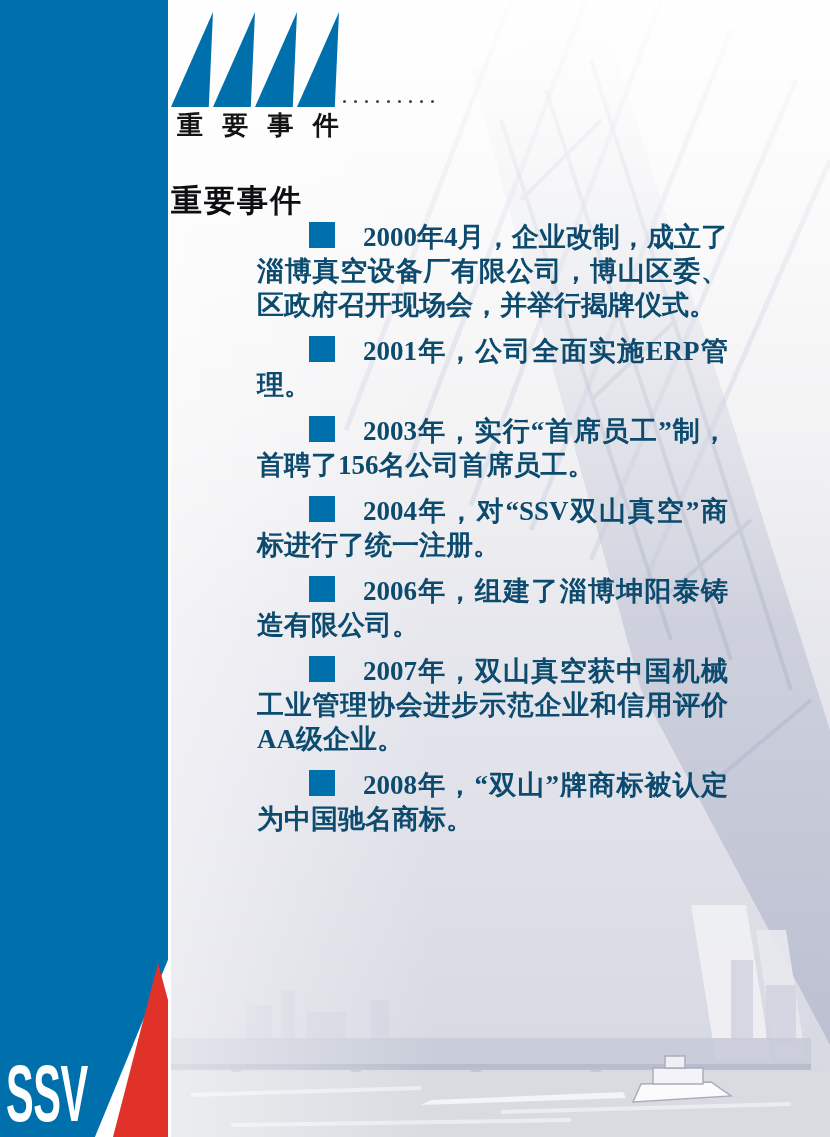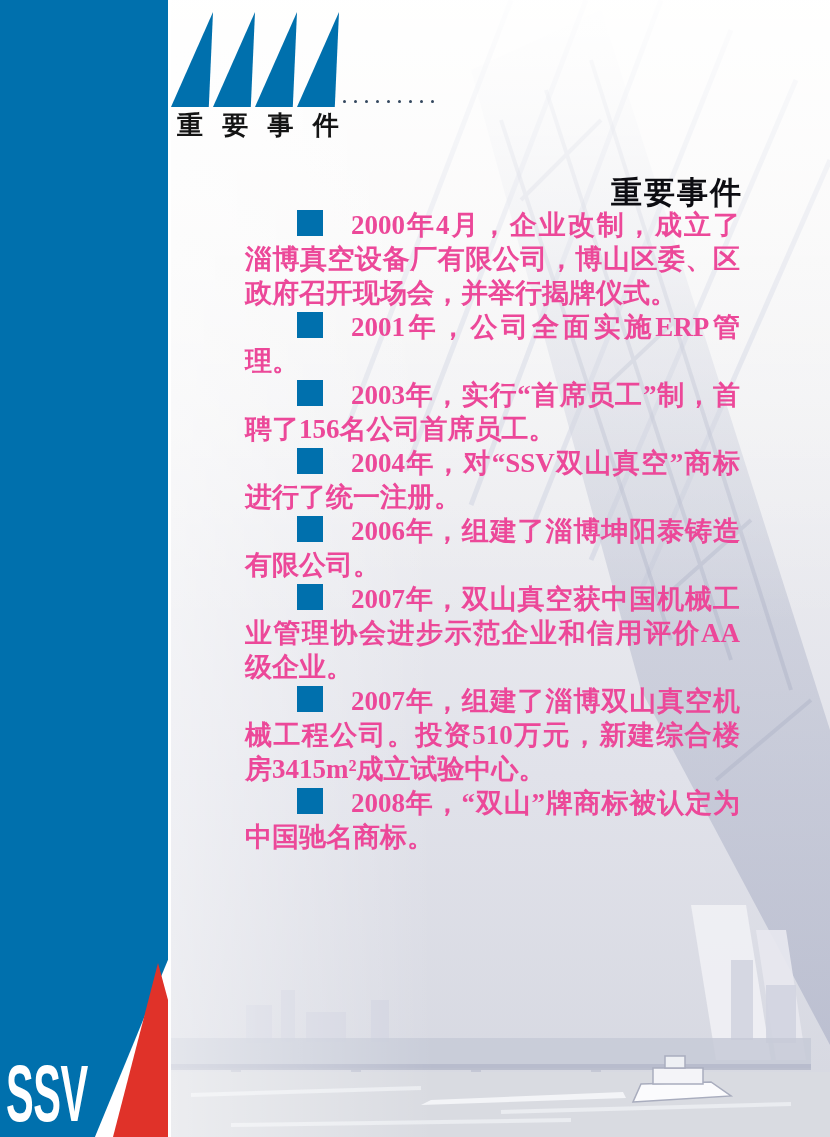--- a/index.html
+++ b/index.html
@@ -35,27 +35,27 @@
   }
   .dots{position:absolute;left:343px;top:100px;display:flex;gap:8px;}
   .dots i{width:3px;height:3px;border-radius:50%;background:#33475e;display:block;}
   .header-title{
     position:absolute;left:177px;top:108px;
     font-family:"Liberation Sans","DejaVu Sans",sans-serif;
     font-size:26px;font-weight:700;color:#141414;letter-spacing:6px;white-space:nowrap;
   }
   
   .doc-title{
-    position:absolute;left:171px;top:172px;width:572px;text-align:right;
+    position:absolute;left:171px;top:180px;width:572px;text-align:left;
     font-size:31px;font-weight:700;color:#0d0d12;letter-spacing:2px;
   }
   .events{position:absolute;left:245px;top:208px;width:495px;}
   .events p{
-    margin:0;text-indent:52px;text-align:justify;
-    font-size:27px;line-height:34px;font-weight:700;color:#ec4899;
+    margin:12px;text-indent:52px;text-align:justify;
+    font-size:27px;line-height:34px;font-weight:700;color:#0c4a6e;
   }
   .bullet{
     display:inline-block;width:26px;height:26px;background:var(--accent,#0f71ae);
     margin-right:28px;vertical-align:-2px;text-indent:0;
   }
 </style>
 </head>
 <body>
 
 <div class="page">
@@ -170,17 +170,16 @@
   <div class="header-title">重 要 事 件</div>
 
   <div class="doc-title">重要事件</div>
   <div class="events">
       <p><span class="bullet"></span><span>2000年4月，企业改制，成立了淄博真空设备厂有限公司，博山区委、区政府召开现场会，并举行揭牌仪式。</span></p>
       <p><span class="bullet"></span><span>2001年，公司全面实施ERP管理。</span></p>
       <p><span class="bullet"></span><span>2003年，实行“首席员工”制，首聘了156名公司首席员工。</span></p>
       <p><span class="bullet"></span><span>2004年，对“SSV双山真空”商标进行了统一注册。</span></p>
       <p><span class="bullet"></span><span>2006年，组建了淄博坤阳泰铸造有限公司。</span></p>
       <p><span class="bullet"></span><span>2007年，双山真空获中国机械工业管理协会进步示范企业和信用评价AA级企业。</span></p>
-      <p><span class="bullet"></span><span>2007年，组建了淄博双山真空机械工程公司。投资510万元，新建综合楼房3415m²成立试验中心。</span></p>
       <p><span class="bullet"></span><span>2008年，“双山”牌商标被认定为中国驰名商标。</span></p>
     </div>
 
 </div>
 
 </body></html>

